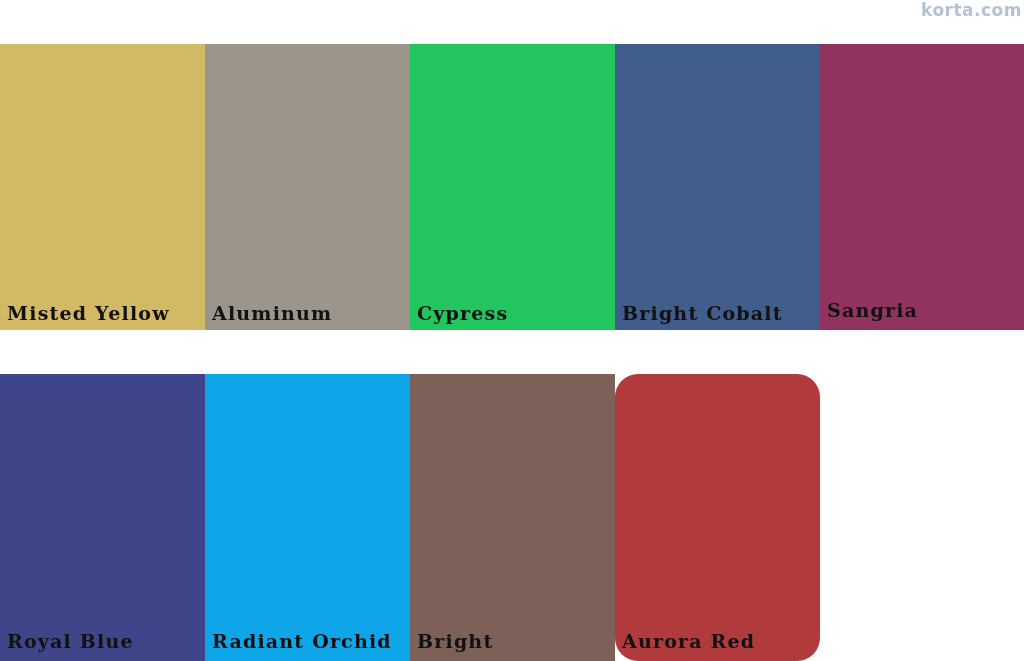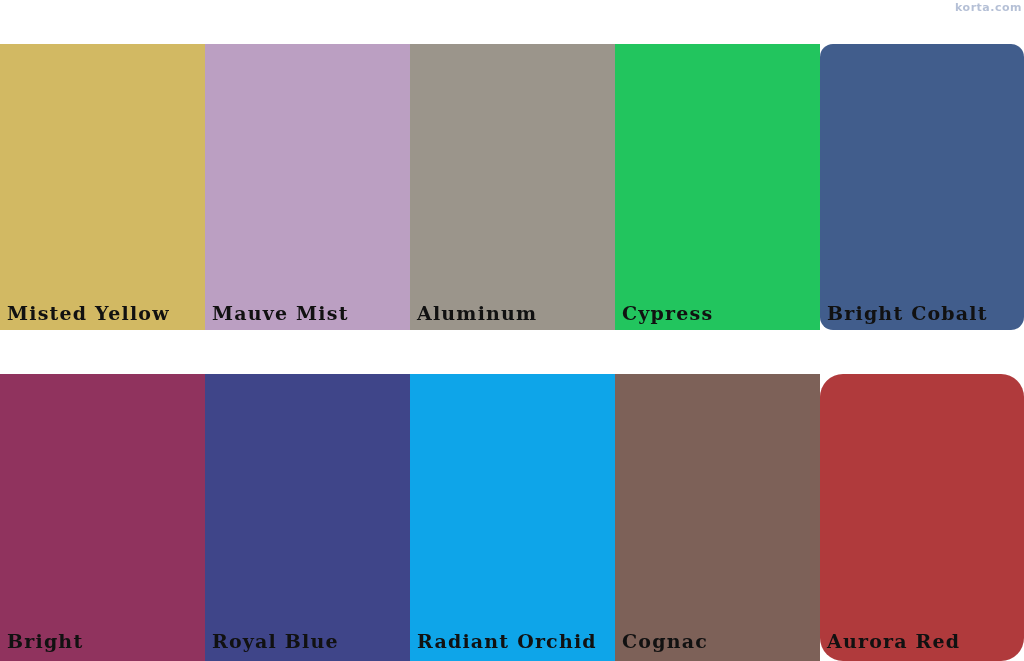--- a/index.html
+++ b/index.html
@@ -38,68 +38,65 @@
     line-height: 1;
   }
   .row-bottom .swatch-label {
     bottom: 10px;
   }
   #watermark {
     position: absolute;
     top: 2px;
     right: 2px;
     font-family: "DejaVu Sans", sans-serif;
-    font-size: 11px;
+    font-size: 17px;
     font-weight: 700;
     letter-spacing: 0.5px;
     color: rgba(120, 140, 180, 0.55);
     pointer-events: none;
     line-height: 1;
     z-index: 5;
   }
 </style>
 </head>
 <body>
 
 <div id="palette">
 
   <div class="swatch row-top" style="background-color: rgb(210, 185, 99);">
     <span class="swatch-label">Misted Yellow</span>
   </div>
 
-  <div class="swatch row-top" style="background-color: rgb(187, 159, 194);">
-    <span class="swatch-label">Mauve Mist</span>
-  </div>
 
   <div class="swatch row-top" style="background-color: rgb(155, 149, 139); padding-left: 8px;">
     <span class="swatch-label">Aluminum</span>
   </div>
 
   <div class="swatch row-top" style="background-color: #22c55e;">
     <span class="swatch-label">Cypress</span>
   </div>
 
-  <div class="swatch row-top" style="background-color: rgb(65, 93, 140); border-radius: 13px;">
+  <div class="swatch row-top" style="background-color: rgb(65, 93, 140);">
     <span class="swatch-label">Bright Cobalt</span>
   </div>
 
   <div class="swatch row-bottom" style="background-color: rgb(144, 51, 94);">
-    <span class="swatch-label">Bright</span>
+    <span class="swatch-label">Sangria</span>
   </div>
 
   <div class="swatch row-bottom" style="background-color: rgb(63, 69, 137);">
     <span class="swatch-label">Royal Blue</span>
   </div>
 
   <div class="swatch row-bottom" style="background-color: #0ea5e9;">
     <span class="swatch-label">Radiant Orchid</span>
   </div>
 
   <div class="swatch row-bottom" style="background-color: rgb(125, 97, 88);">
-    <span class="swatch-label">Cognac</span>
+    <span class="swatch-label">Bright</span>
   </div>
 
   <div class="swatch row-bottom" style="background-color: rgb(176, 58, 60); border-radius: 23px;">
     <span class="swatch-label">Aurora Red</span>
   </div>
 
   <div id="watermark">korta.com</div>
 
 </div>
 

